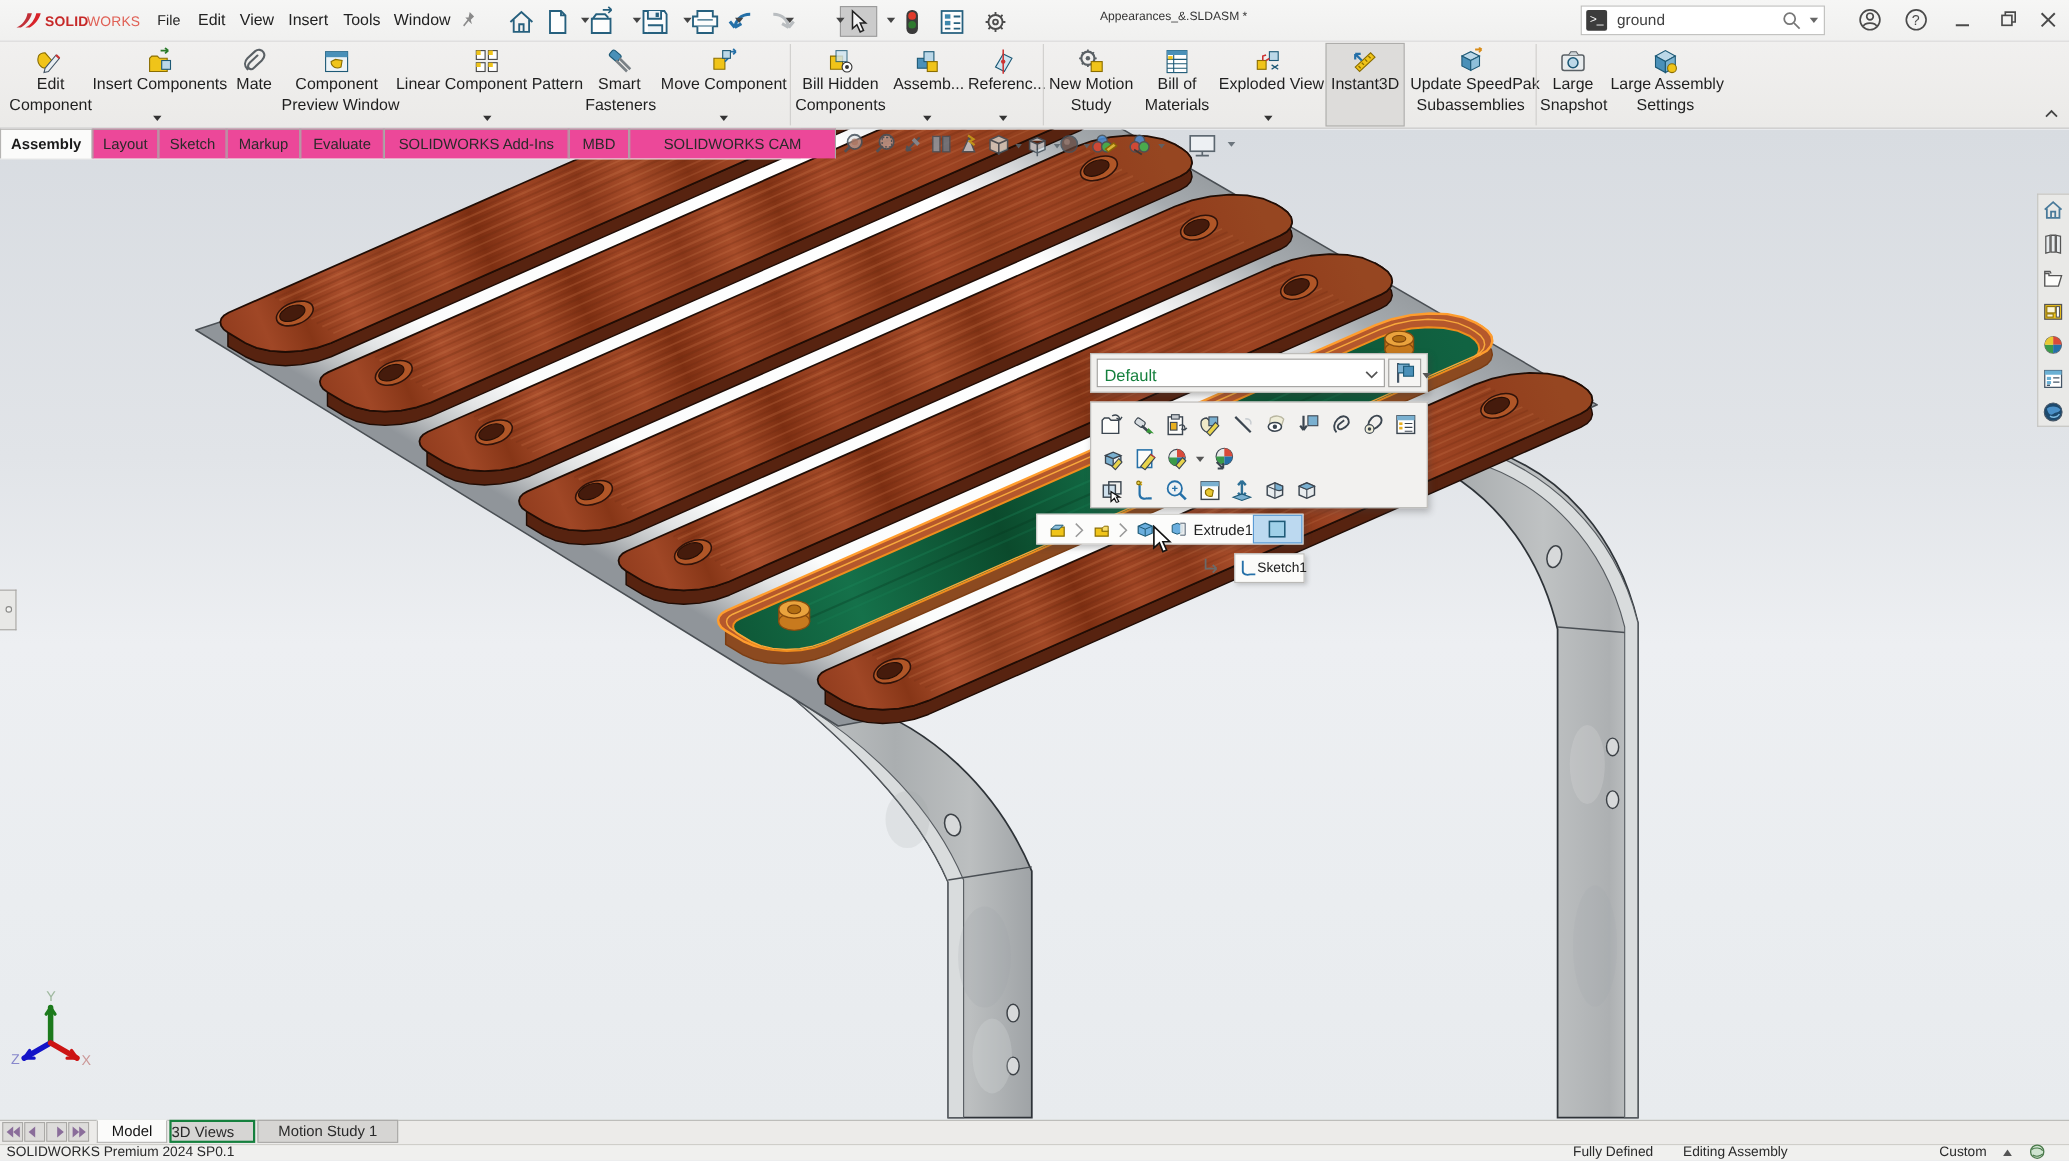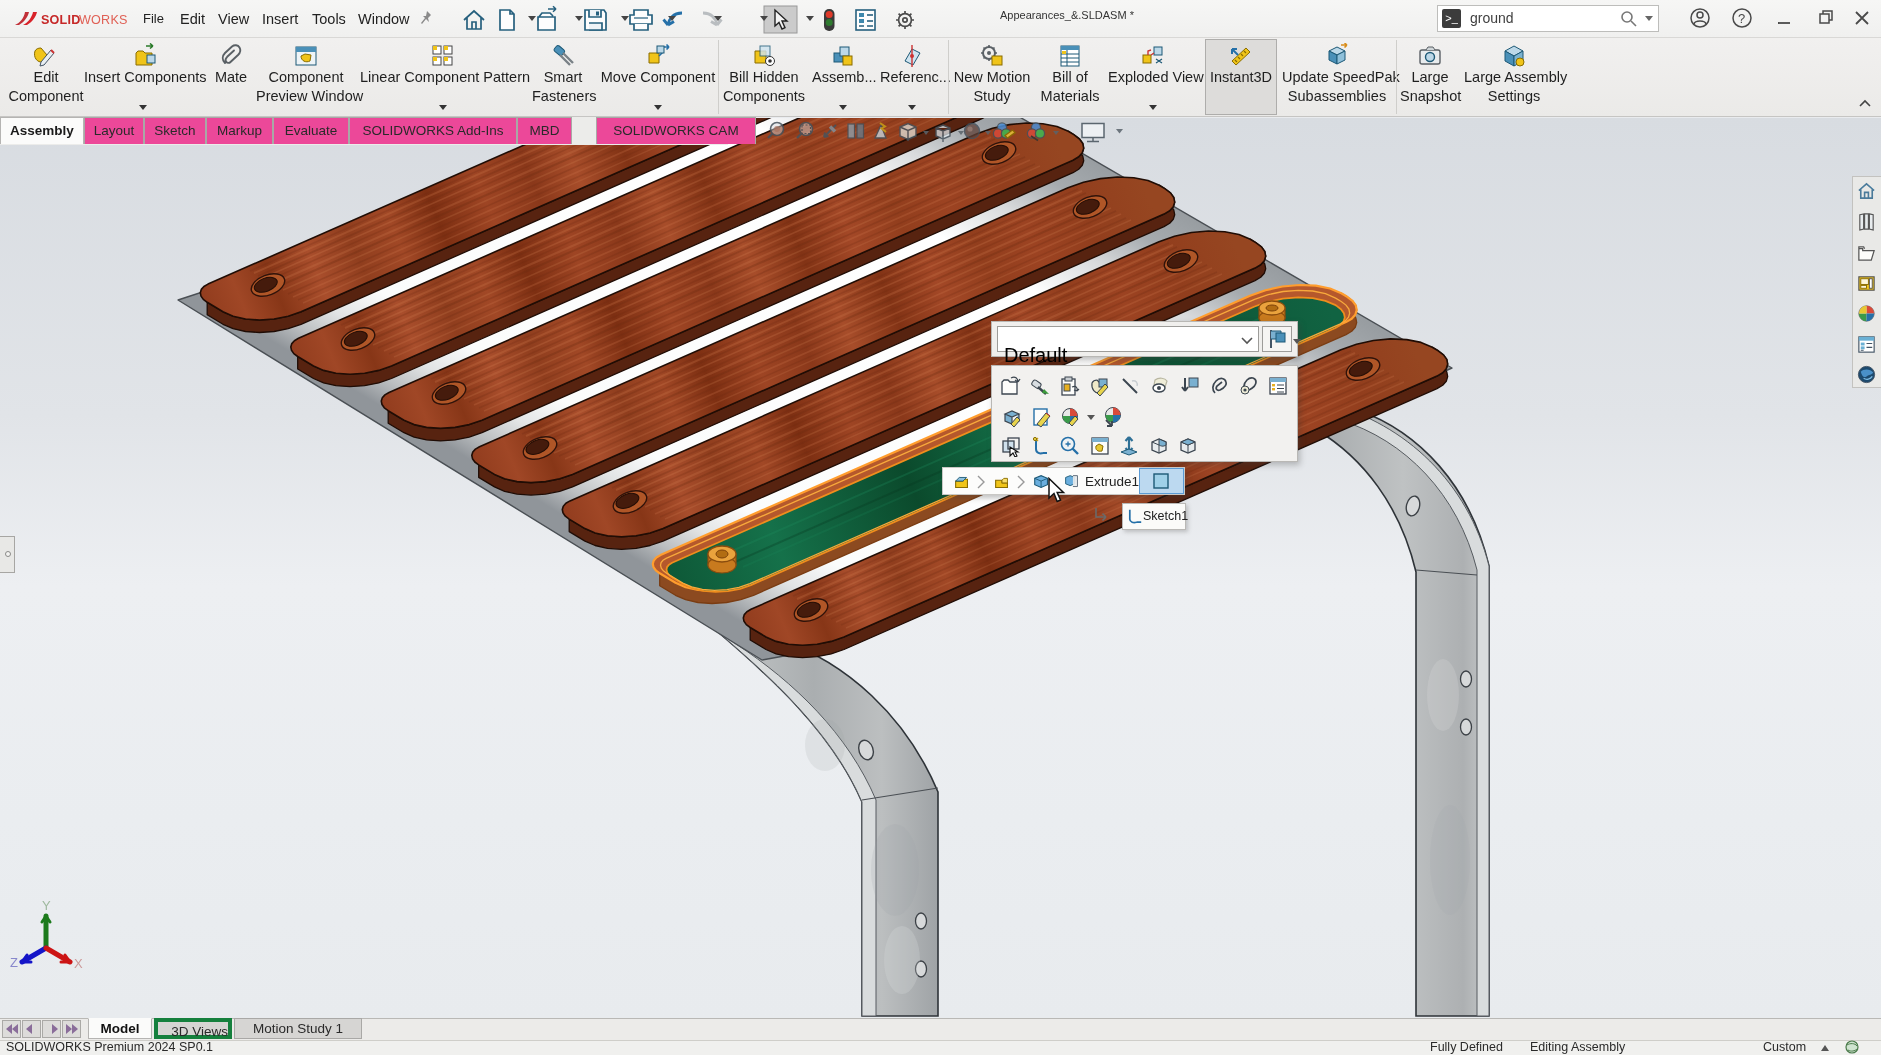--- a/index.html
+++ b/index.html
@@ -568,21 +568,21 @@
     </g>
 </svg>
 <div class="abs" style="left:0;top:117px;width:728px;height:28px;background:#ececea"></div>
 <div class="tab" style="left:0px;top:117px;width:84px;background:#fbfbfa;border-color:#b5b4b2;font-weight:bold;color:#1a1a1a">Assembly</div>
 <div class="tab" style="left:84px;width:60px;top:117px">Layout</div>
 <div class="tab" style="left:144px;width:62px;top:117px">Sketch</div>
 <div class="tab" style="left:206px;width:67px;top:117px">Markup</div>
 <div class="tab" style="left:273px;width:76px;top:117px">Evaluate</div>
 <div class="tab" style="left:349px;width:168px;top:117px">SOLIDWORKS Add-Ins</div>
 <div class="tab" style="left:517px;width:55px;top:117px">MBD</div>
-<div class="tab" style="left:596px;width:160px;top:117px">SOLIDWORKS CAM</div>
+<div class="tab" style="left:572px;width:188px;top:117px">SOLIDWORKS CAM</div>
 <svg class="abs" style="left:760px;top:119px;opacity:0.85" width="365" height="27" viewBox="0 0 365 27">
 <g stroke="#46525c" stroke-width="1.6" fill="none">
  <circle cx="17" cy="10" r="6.5" fill="#d8dde0" fill-opacity="0.55"></circle>
       <path d="M12.5 14.5 L8 19" stroke-width="2.4"></path>
       <circle cx="17" cy="10" r="3" fill="#b08373" stroke="none"></circle>
  <circle cx="46" cy="10" r="6.5" fill="#d8dde0" fill-opacity="0.55"></circle>
       <path d="M41.5 14.5 L37 19" stroke-width="2.4"></path>
       <rect x="42" y="6" width="8.5" height="8.5" stroke-dasharray="2 1.5" stroke-width="1.2"></rect>
  <path d="M64 18 L76 6 M64 18 L68.5 17 M64 18 L65 13.5" stroke-width="2"></path>
       <path d="M70 7.5 l5 5" stroke-width="3.4" stroke="#828f99"></path>
@@ -617,21 +617,21 @@
 </g>
 <g fill="#5a646c">
       <path d="M163 12 l6 0 l-3 4 Z"></path>
       <path d="M198 12 l6 0 l-3 4 Z"></path>
       <path d="M225 12 l6 0 l-3 4 Z"></path>
       <path d="M293 12 l6 0 l-3 4 Z"></path>
     </g>
 </svg>
 <div class="abs" style="left:991px;top:321px;width:307px;height:36px;background:#f0efed;border:1px solid #b9b8b5;box-shadow:2px 3px 6px rgba(60,60,60,0.35)"></div>
 <div class="abs" style="left:997px;top:326px;width:262px;height:26px;background:#fff;border:1px solid #9d9c99"></div>
-<div class="abs" style="left:1004px;top:344px;font-size:20px;color:#000000">Default</div>
+<div class="abs" style="left:1004px;top:333px;font-size:15px;color:#15803d">Default</div>
 <svg class="abs" style="left:1240px;top:336px" width="14" height="9">
     <path d="M2 2 L7 7 L12 2" stroke="#555" stroke-width="1.6" fill="none"></path>
   </svg>
 <div class="abs" style="left:1262px;top:326px;width:30px;height:26px;background:#f6f5f3;border:1px solid #9d9c99"></div>
 <svg class="abs" style="left:1266px;top:328px" width="22" height="22" viewBox="0 0 22 22">
     <path d="M5 2 L5 20" stroke="#456" stroke-width="2"></path>
     <path d="M5 3 L15 3 L15 11 L5 11" fill="#7ab0d0" stroke="#1d5976"></path>
     <rect x="10" y="5" width="9" height="9" fill="#4a90b8" stroke="#1d5976"></rect>
   </svg>
 <svg class="abs" style="left:1293px;top:339px" width="8" height="6">
@@ -836,22 +836,22 @@
 <svg class="abs" style="left:4px;top:1023px" width="76" height="12" viewBox="0 0 76 12">
 <g fill="#8a6d9a">
       <path d="M8 1 L8 11 L2 6 Z"></path>
       <path d="M14 1 L14 11 L8 6 Z"></path>
       <path d="M28 1 L28 11 L22 6 Z"></path>
       <path d="M48 1 L48 11 L54 6 Z"></path>
       <path d="M62 1 L62 11 L68 6 Z"></path>
       <path d="M68 1 L68 11 L74 6 Z"></path>
     </g>
   </svg>
-<div class="abs" style="left:88px;top:1018px;width:64px;height:21px;background:#fbfbfa;border:1px solid #b5b4b2;border-top:1px solid #fbfbfa;font-size:13.5px;font-weight:bold;color:#111;text-align:center;line-height:20px">Model</div>
-<div class="abs" style="left:154px;top:1018px;width:78px;height:21px;background:#d6d5d3;border:4px solid #15803d;font-size:13.5px;color:#2a2a2a;text-align:right;line-height:20px">3D Views</div>
+<div class="abs" style="left:88px;top:1018px;width:64px;height:21px;background:#fbfbfa;border:1px solid #b5b4b2;border-top:1px solid #fbfbfa;font-size:13.5px;font-weight:normal;color:#111;text-align:center;line-height:20px">Model</div>
+<div class="abs" style="left:154px;top:1018px;width:78px;height:21px;background:#d6d5d3;border:2px solid #15803d;font-size:13.5px;color:#2a2a2a;text-align:left;line-height:20px">3D Views</div>
 <div class="abs" style="left:234px;top:1018px;width:128px;height:21px;background:#d6d5d3;border:1px solid #a9a8a6;font-size:13.5px;color:#2a2a2a;text-align:center;line-height:20px">Motion Study 1</div>
 <div class="abs" style="left:0;top:1040px;width:1881px;height:15px;background:#f0f0ee;border-top:1px solid #cfcec9"></div>
 <div class="abs" style="left:6px;top:1040px;font-size:12.5px;color:#2a2a2a">SOLIDWORKS Premium 2024 SP0.1</div>
 <div class="abs" style="left:1430px;top:1040px;font-size:12.5px;color:#2a2a2a">Fully Defined</div>
 <div class="abs" style="left:1530px;top:1040px;font-size:12.5px;color:#2a2a2a">Editing Assembly</div>
 <div class="abs" style="left:1763px;top:1040px;font-size:12.5px;color:#2a2a2a">Custom</div>
 <svg class="abs" style="left:1820px;top:1044px" width="10" height="8">
     <path d="M1 7 L5 1 L9 7 Z" fill="#555"></path>
   </svg>
 <svg class="abs" style="left:1845px;top:1040px" width="15" height="14">

